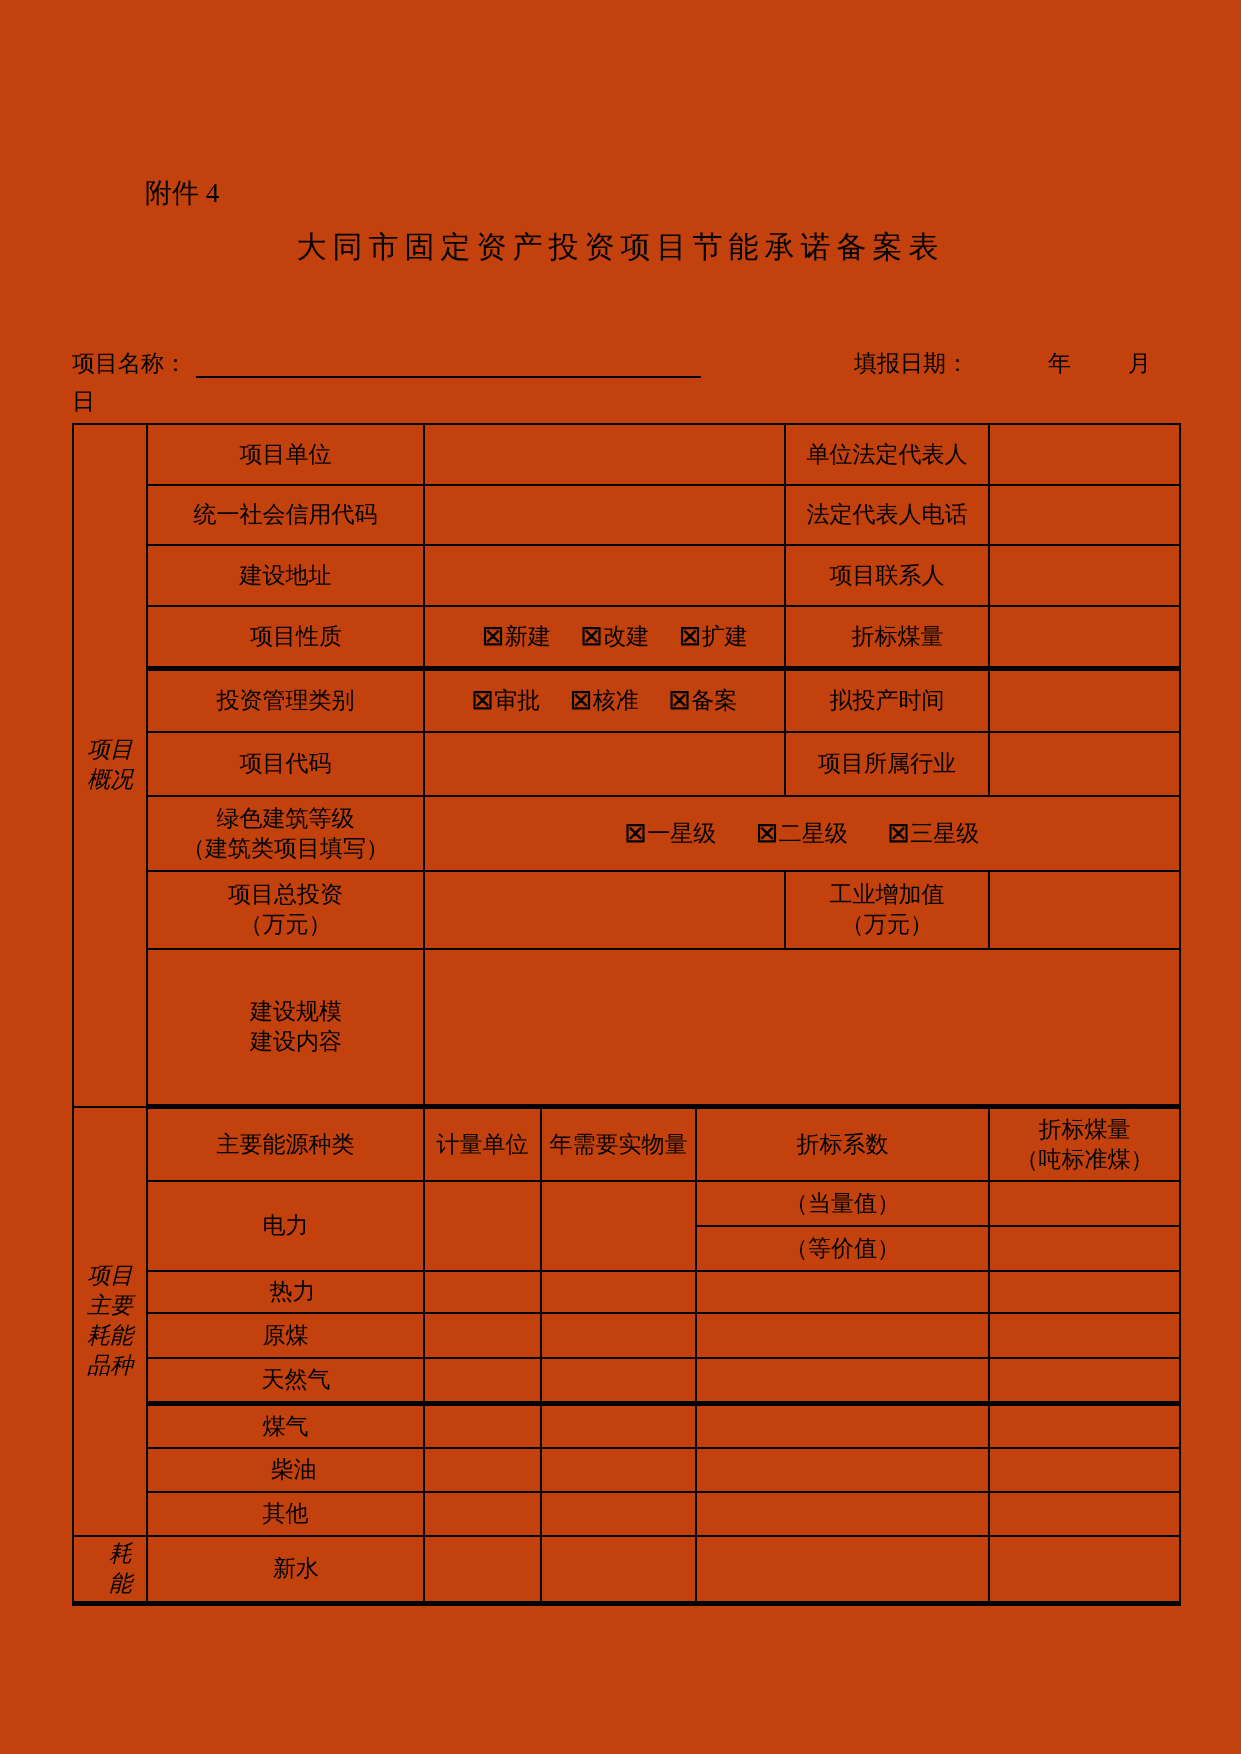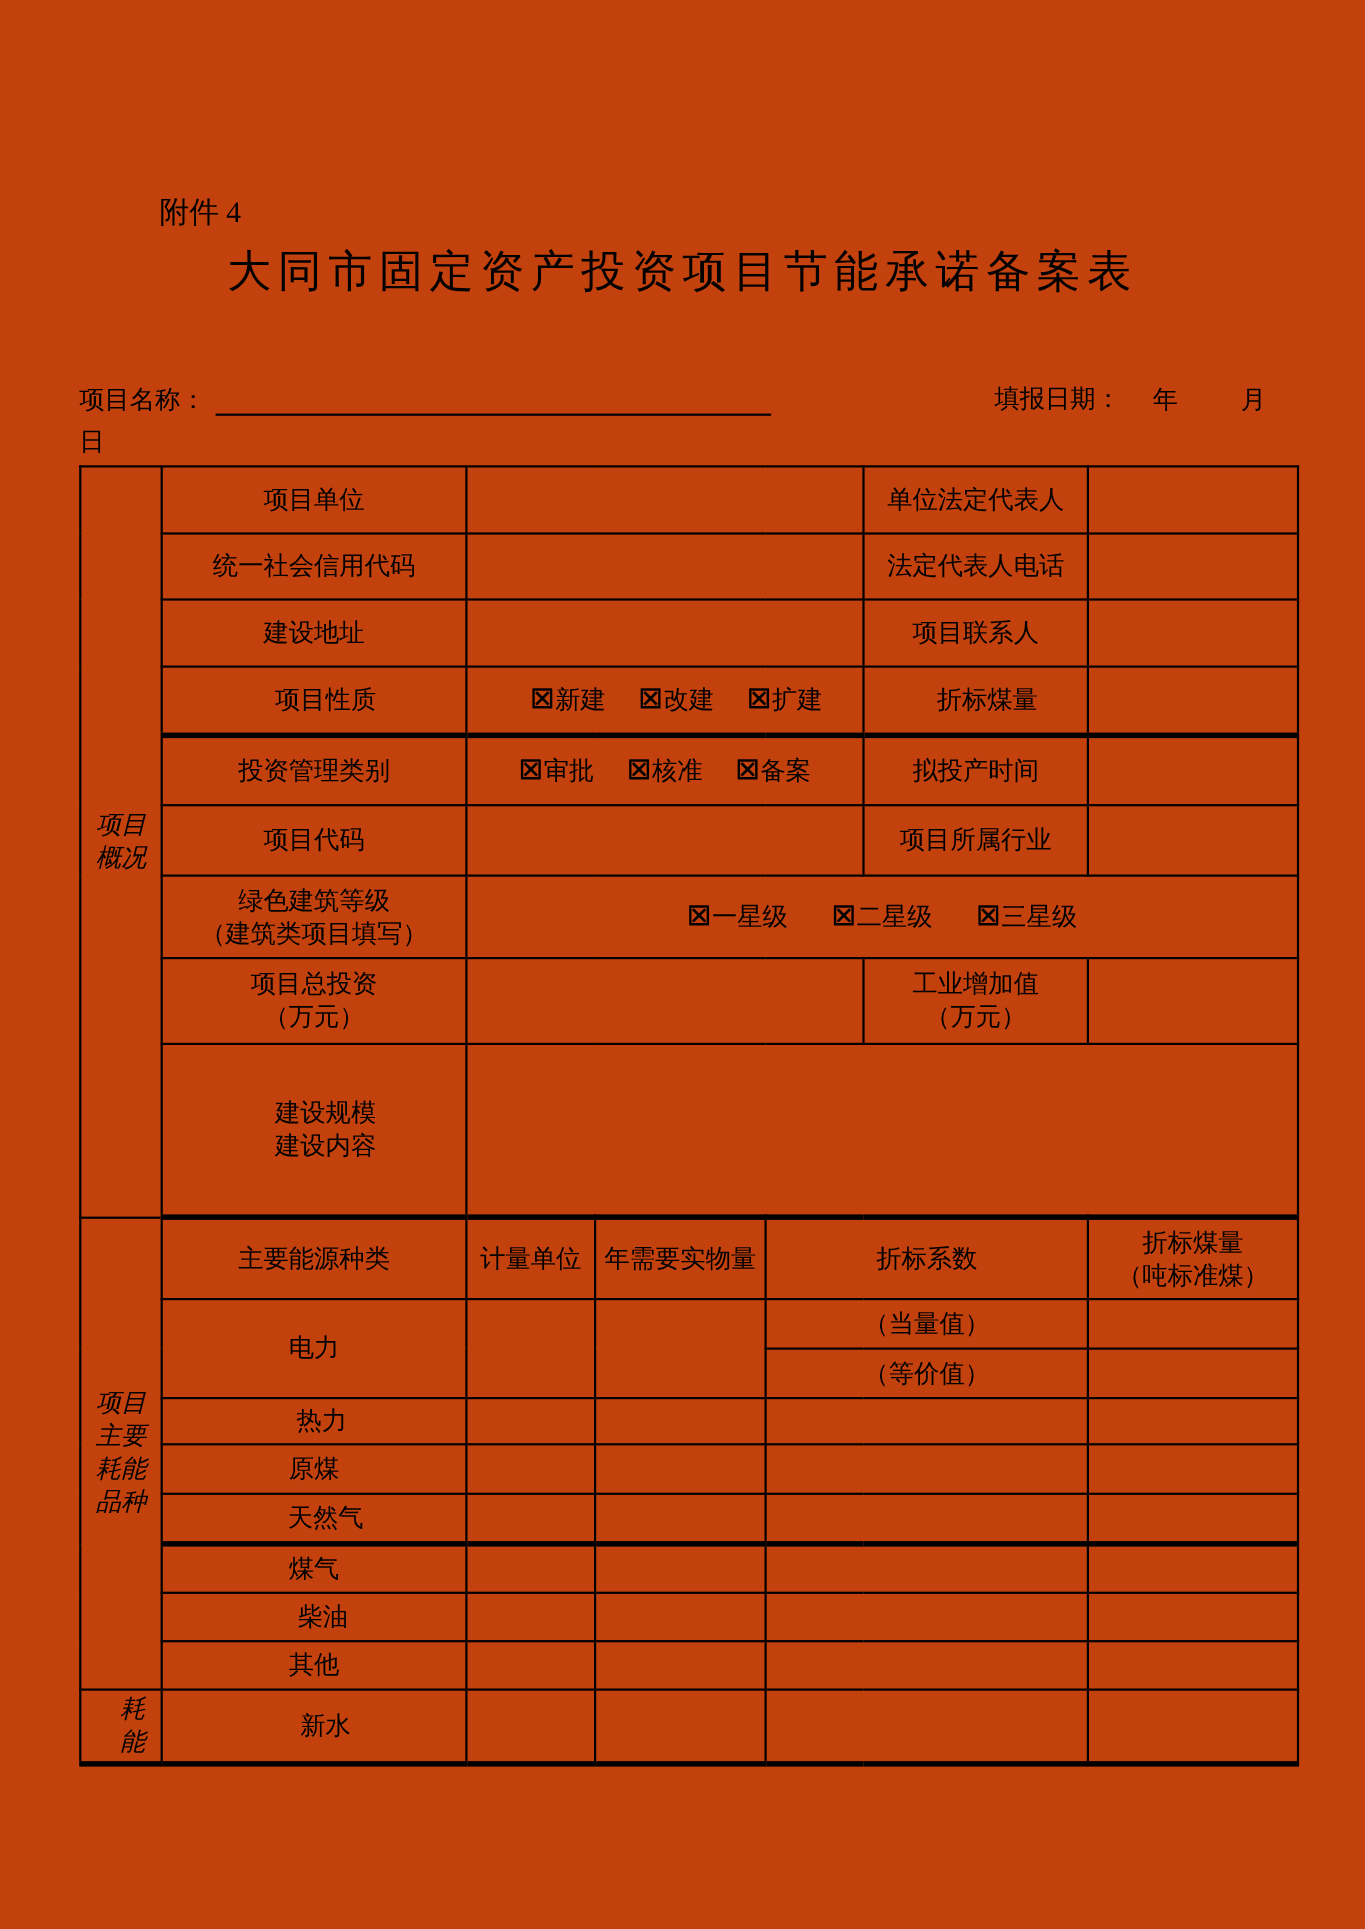--- a/index.html
+++ b/index.html
@@ -12,30 +12,30 @@
     overflow:hidden;
   }
   .pre{white-space:pre-line;}
   .attachment{
     position:absolute;left:145px;top:176px;
     font-size:27px;line-height:34px;
   }
   .doc-title{
     position:absolute;left:0;right:0;top:222px;
     text-align:center;
-    font-size:40px;letter-spacing:6px;line-height:50px;
+    font-size:30px;letter-spacing:6px;line-height:50px;
     font-weight:500;
   }
   .meta{position:absolute;left:0;top:348px;width:100%;font-size:23px;line-height:32px;}
   .meta .pn-label{position:absolute;left:72px;top:0;}
   .meta .pn-line{
     position:absolute;left:196px;top:-2px;width:505px;height:30px;
     border-bottom:2px solid #000;
   }
-  .meta .date-label{position:absolute;left:904px;top:0;font-family:Liberation Mono, monospace;}
+  .meta .date-label{position:absolute;left:854px;top:0;}
   .meta .year{position:absolute;left:1048px;top:0;}
   .meta .month{position:absolute;left:1128px;top:0;}
   .meta .day{position:absolute;left:72px;top:38px;}
 
   table.form{
     position:absolute;left:72px;top:423px;
     width:1107px;
     border-collapse:collapse;table-layout:fixed;
   }
   table.form td{

